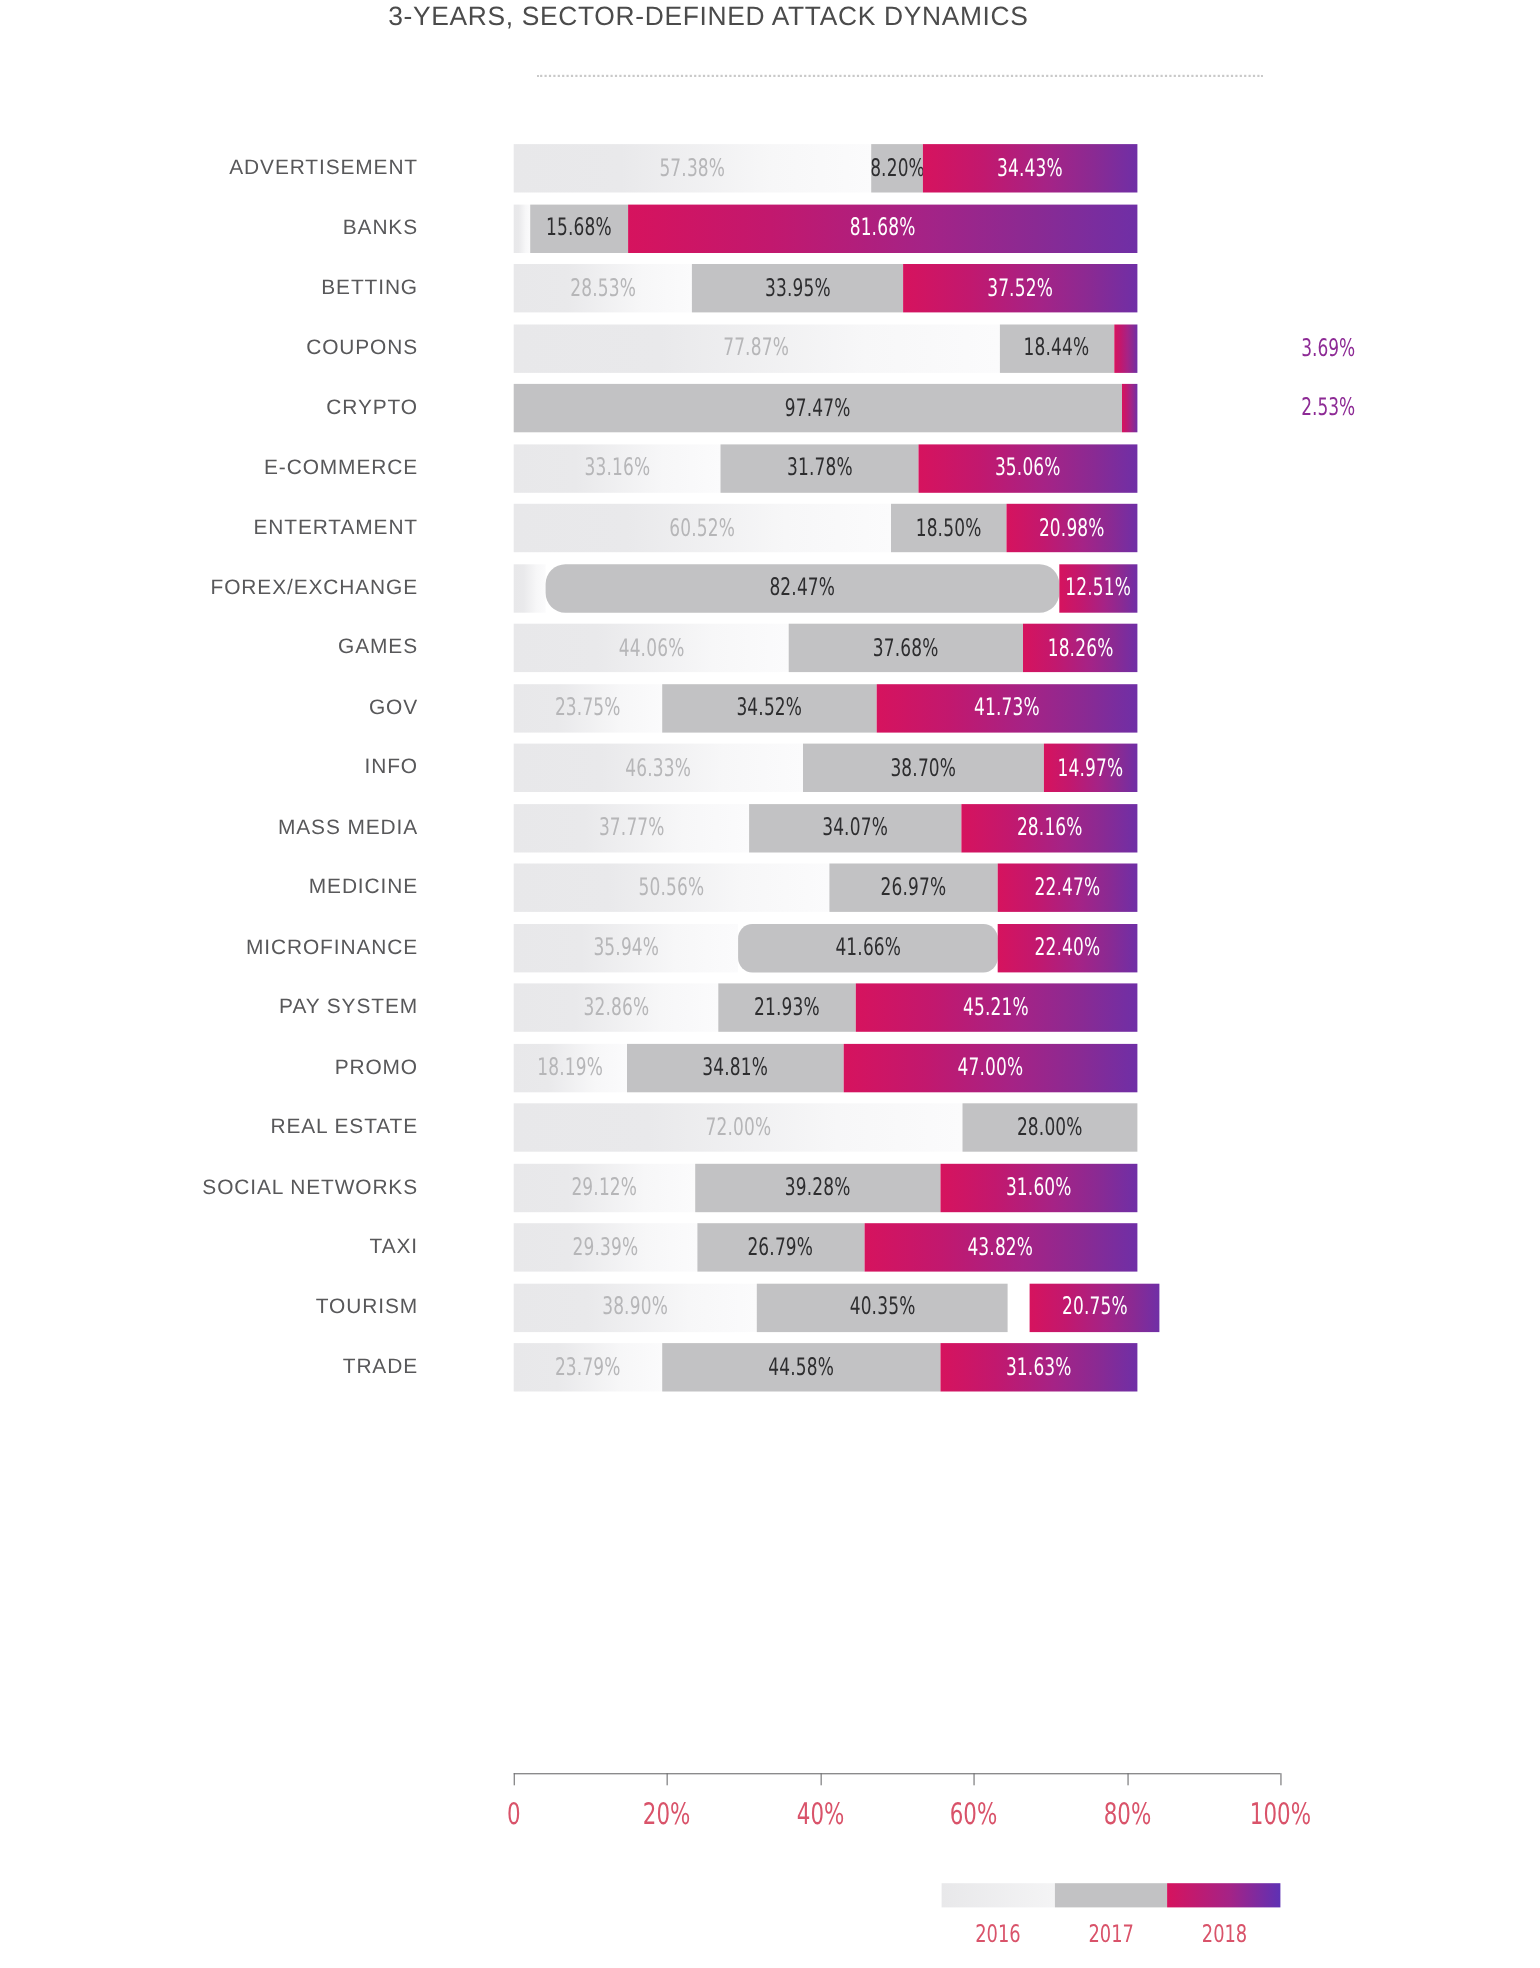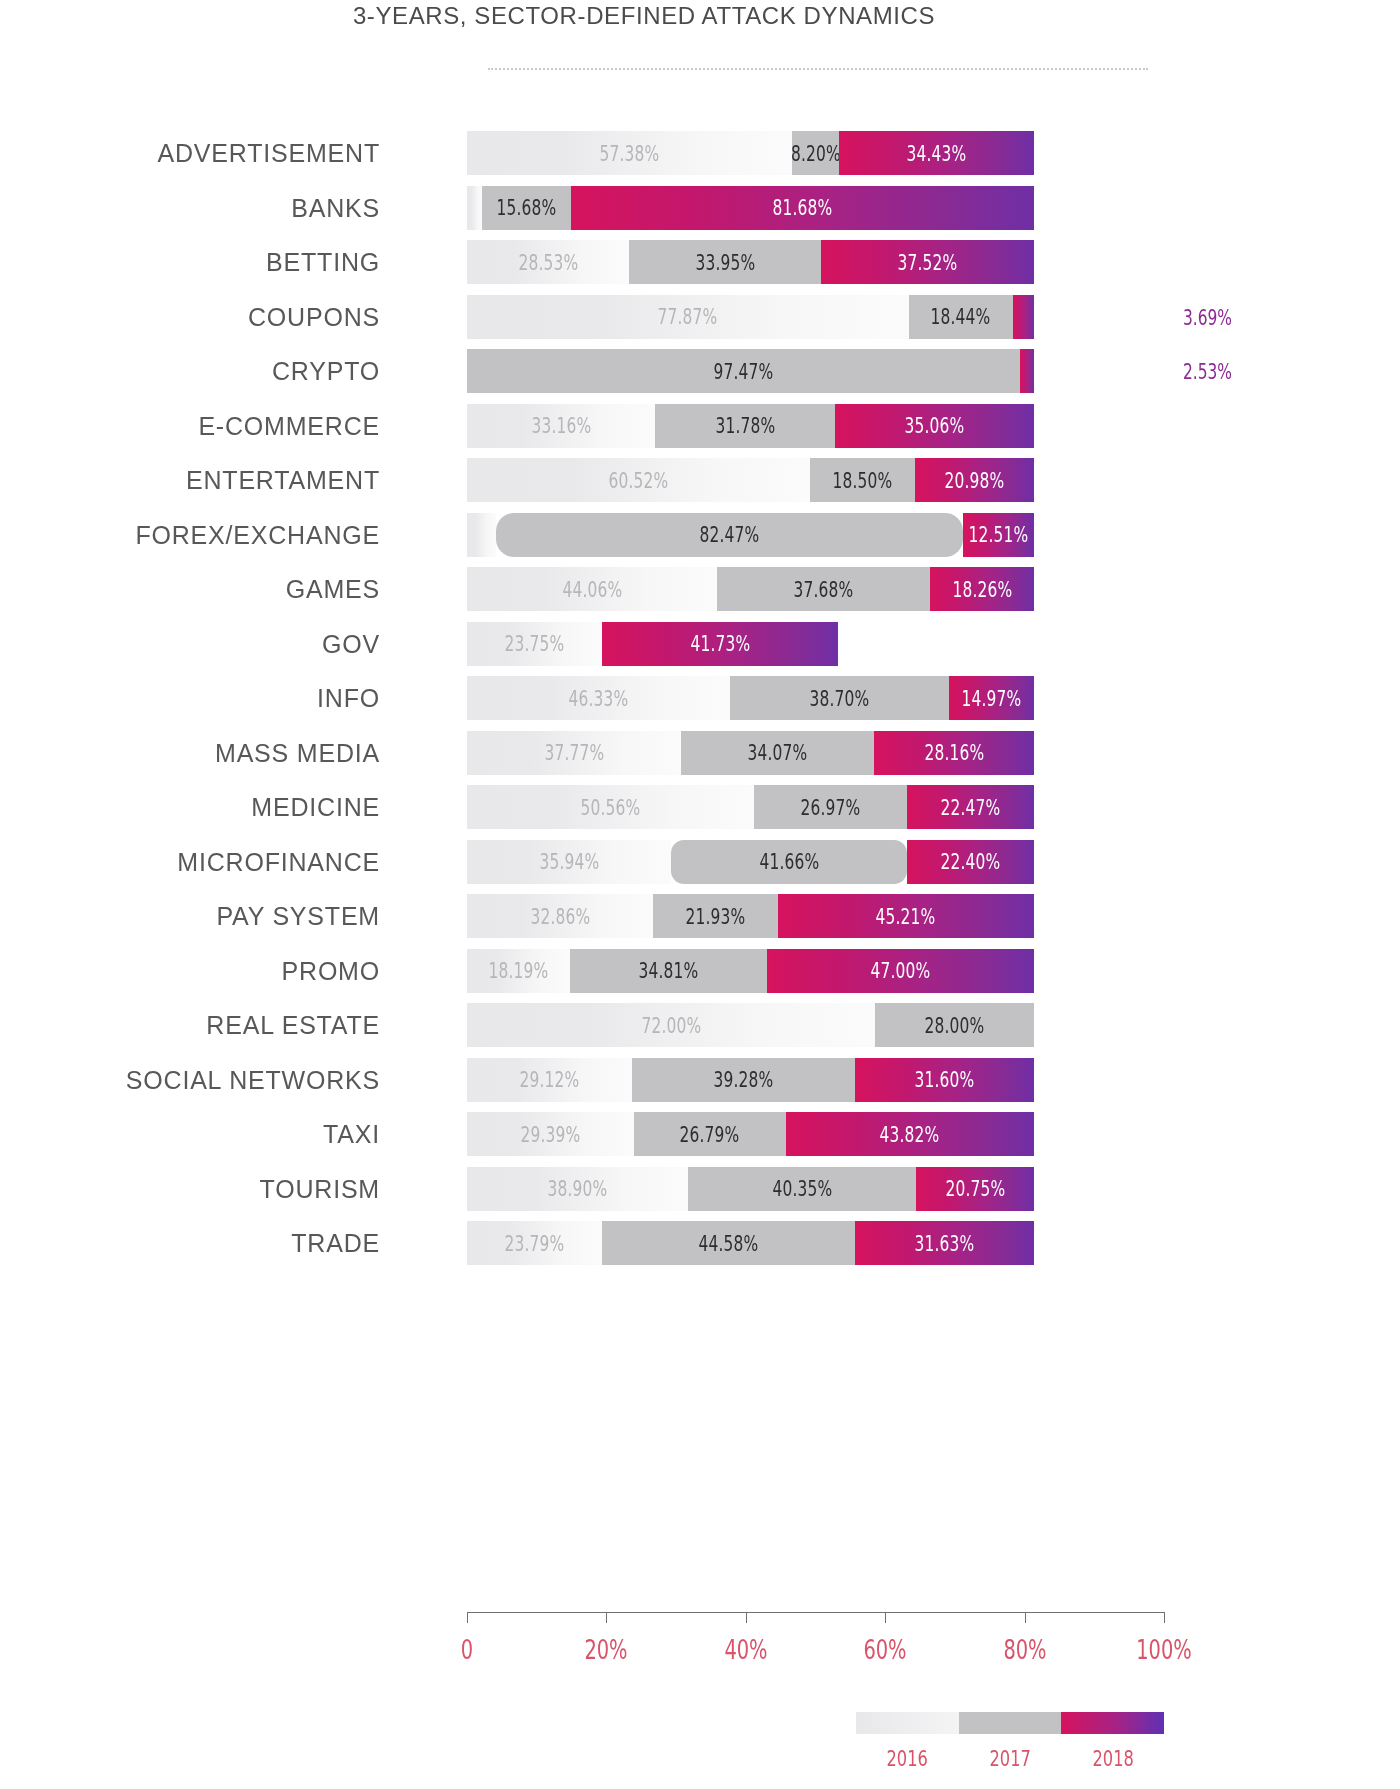--- a/index.html
+++ b/index.html
@@ -26,21 +26,21 @@
     position:absolute;left:488px;top:68px;width:660px;height:1px;
     border-top:2px dotted #c9c9c9;
   }
 
   
   .plot{position:absolute;left:0;top:126px;width:1400px;}
   .row{position:relative;height:54.5px;}
   .row-label{
     position:absolute;left:0;top:50%;transform:translateY(-50%);
     width:380px;text-align:right;
-    font-size:25px;letter-spacing:.8px;color:#58585a;
+    font-size:19px;letter-spacing:.8px;color:#58585a;
     white-space:nowrap;
   }
   .bar-track{
     position:absolute;left:467px;top:5px;
     width:567px;height:44px;
     display:flex;align-items:stretch;
   }
   .seg{
     position:relative;
     display:flex;align-items:center;justify-content:center;
@@ -231,20 +231,23 @@
             <span class="seg-val v-2018">18.26%</span>
           </div>
         </div>
       </div>
       <div class="row">
         <div class="row-label">GOV</div>
         <div class="bar-track">
           <div class="seg seg-2016" style="flex: 0 0 23.75%;">
             <span class="seg-val v-2016">23.75%</span>
           </div>
+          <div class="seg seg-2017" style="flex: 0 0 34.52%;">
+            <span class="seg-val v-2017">34.52%</span>
+          </div>
           <div class="seg seg-2018" style="flex: 0 0 41.73%;">
             <span class="seg-val v-2018">41.73%</span>
           </div>
         </div>
       </div>
       <div class="row">
         <div class="row-label">INFO</div>
         <div class="bar-track">
           <div class="seg seg-2016" style="flex: 0 0 46.33%;">
             <span class="seg-val v-2016">46.33%</span>
@@ -368,21 +371,21 @@
       </div>
       <div class="row">
         <div class="row-label">TOURISM</div>
         <div class="bar-track">
           <div class="seg seg-2016" style="flex: 0 0 38.9%;">
             <span class="seg-val v-2016">38.90%</span>
           </div>
           <div class="seg seg-2017" style="flex: 0 0 40.35%;">
             <span class="seg-val v-2017">40.35%</span>
           </div>
-          <div class="seg seg-2018" style="flex: 0 0 20.75%;">
+          <div class="seg seg-2018" style="flex: 0 0 20.75%; margin-left: 20px;">
             <span class="seg-val v-2018">20.75%</span>
           </div>
         </div>
       </div>
       <div class="row">
         <div class="row-label">TRADE</div>
         <div class="bar-track">
           <div class="seg seg-2016" style="flex: 0 0 23.79%;">
             <span class="seg-val v-2016">23.79%</span>
           </div>

